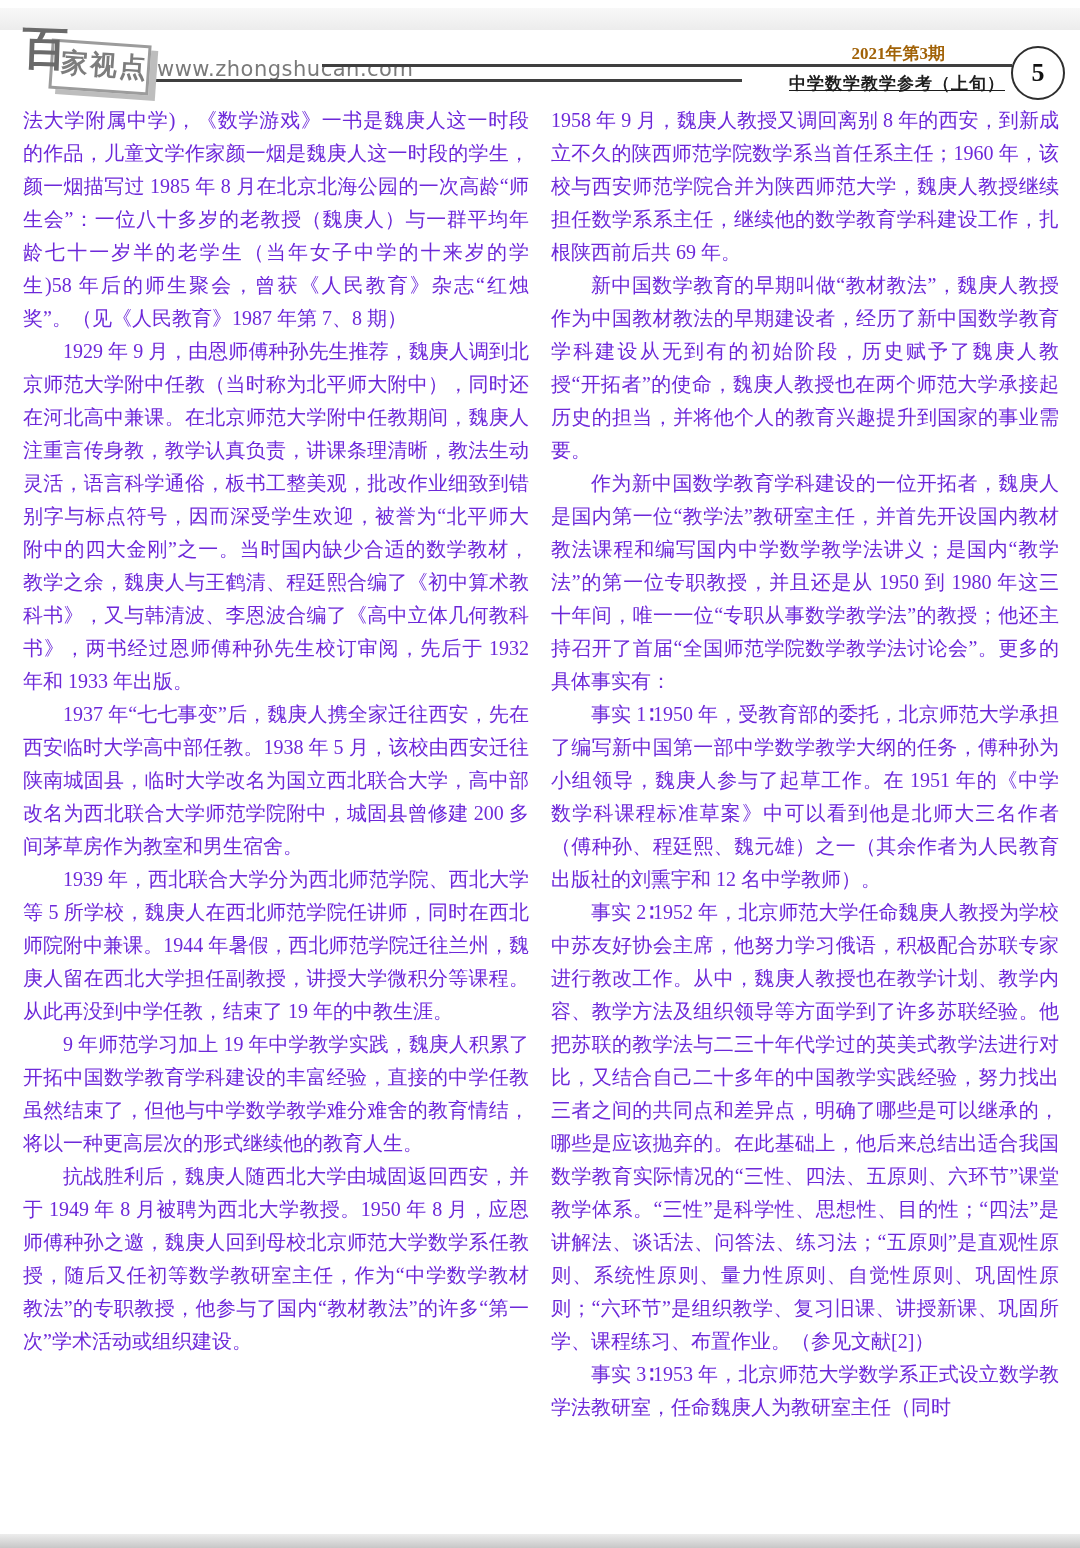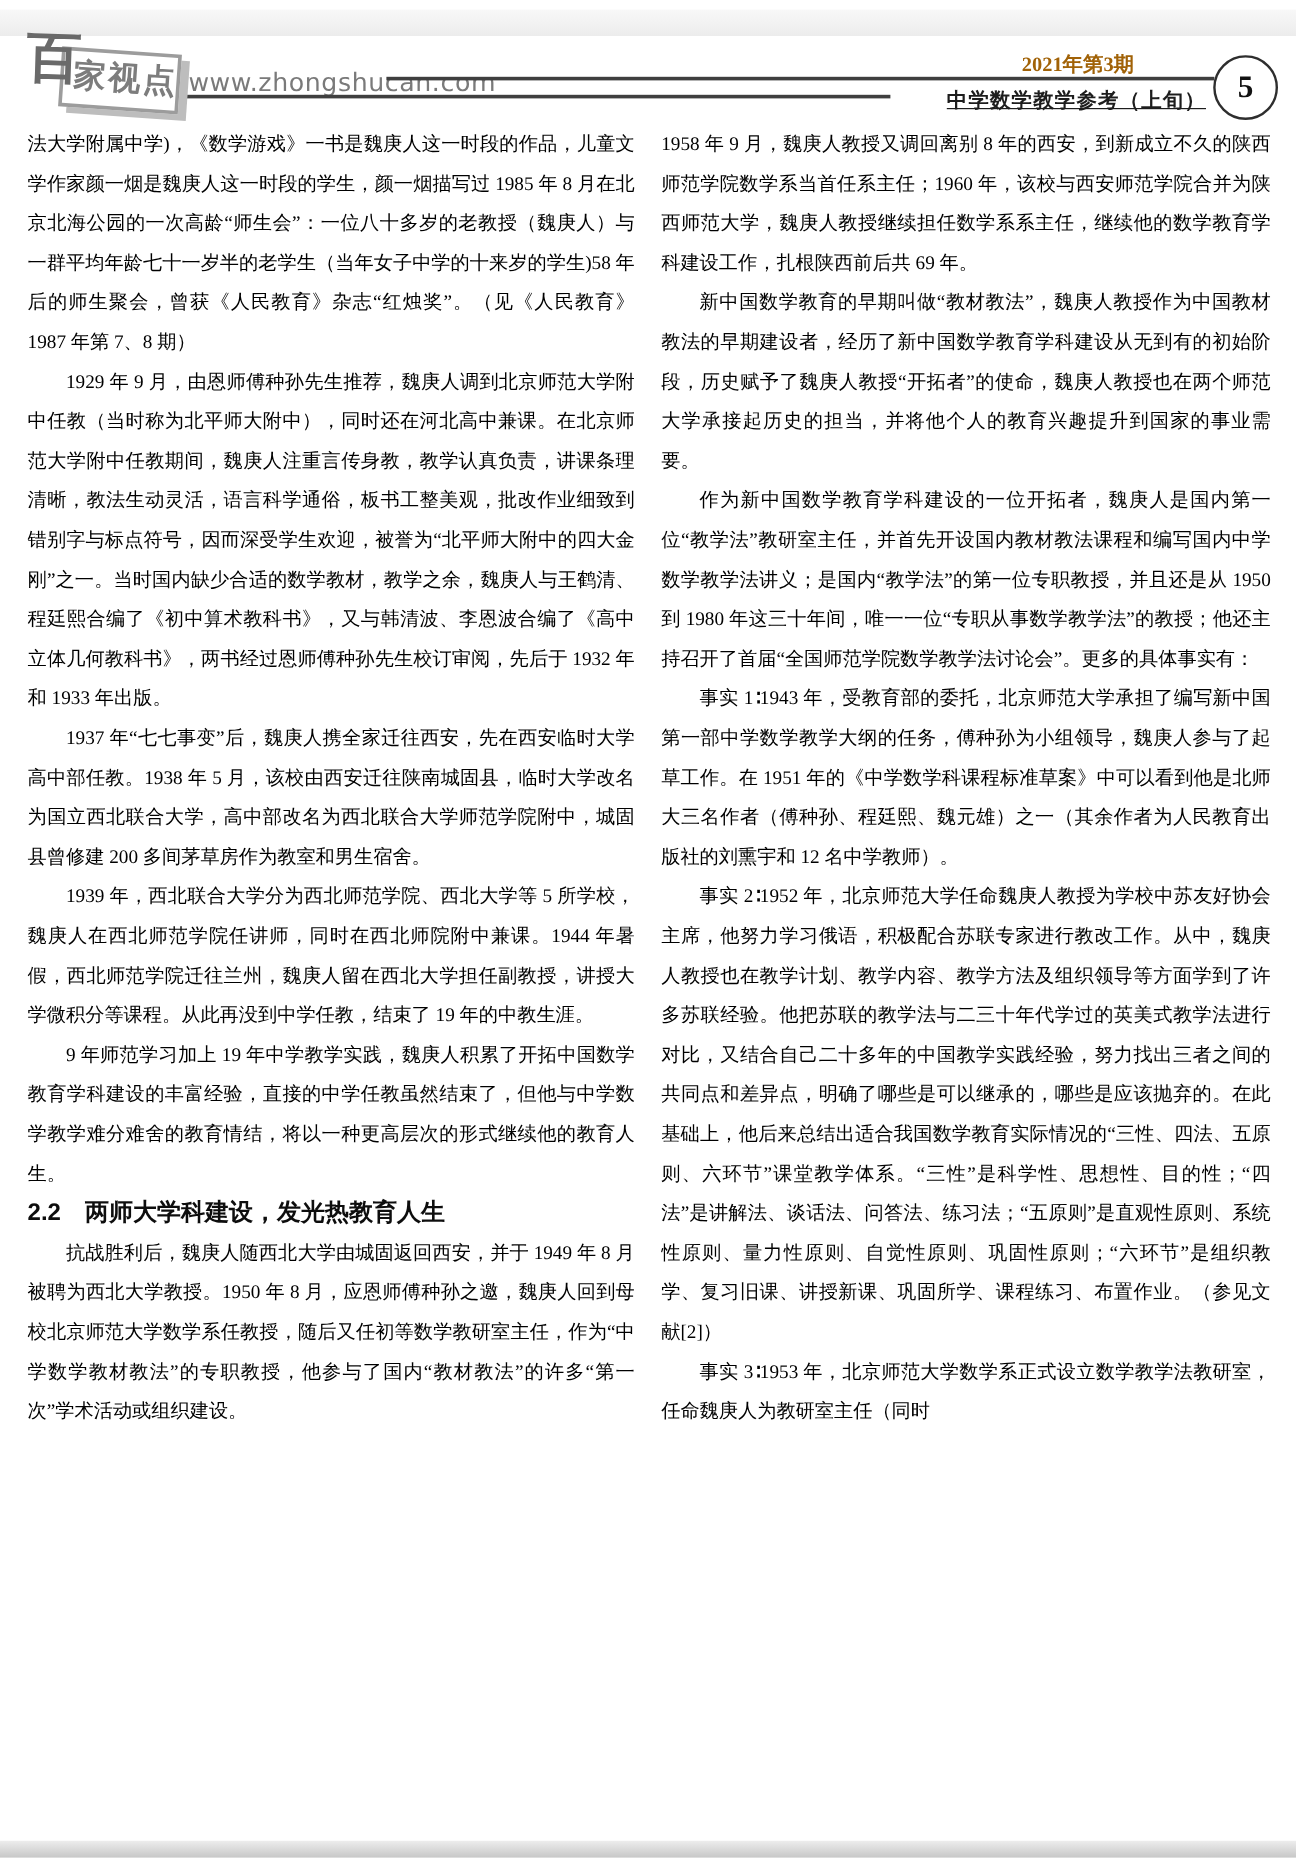--- a/index.html
+++ b/index.html
@@ -31,22 +31,22 @@
   .journal{position:absolute;left:705px;top:72px;width:300px;text-align:right;
     font-size:17px;font-weight:bold;color:#1d1d1d;letter-spacing:1px;text-decoration:underline;}
   .page-badge{position:absolute;left:1011px;top:46px;width:50px;height:50px;
     border:2px solid #2e2e2e;border-radius:50%;background:#fff;text-align:center;
     line-height:50px;font-size:26px;font-weight:bold;color:#111;}
 
   
   .column{position:absolute;top:104px;height:1438px;overflow:hidden;}
   .col-left{left:23px;width:506px;}
   .col-right{left:551px;width:508px;}
-  .para{margin:0;font-size:16px;line-height:33px;text-align:justify;
-    color:#000000;word-break:normal;}
+  .para{margin:0;font-size:20px;line-height:33px;text-align:justify;
+    color:#6d28d9;word-break:normal;}
   .indent{text-indent:2em;}
   .section-heading{font-family:"Liberation Sans", sans-serif;font-weight:bold;
     font-size:20px;color:#0d0d0d;}
 </style>
 </head>
 <body>
 
 <div class="edge-top"></div>
 
 <div>
@@ -63,26 +63,25 @@
   <div class="journal">中学数学教学参考（上旬）</div>
   <div class="page-badge">5</div>
 </div>
 
 <div class="column col-left">
   <p class="para">法大学附属中学)，《数学游戏》一书是魏庚人这一时段的作品，儿童文学作家颜一烟是魏庚人这一时段的学生，颜一烟描写过 1985 年 8 月在北京北海公园的一次高龄“师生会”：一位八十多岁的老教授（魏庚人）与一群平均年龄七十一岁半的老学生（当年女子中学的十来岁的学生)58 年后的师生聚会，曾获《人民教育》杂志“红烛奖”。（见《人民教育》1987 年第 7、8 期）</p>
   <p class="para indent">1929 年 9 月，由恩师傅种孙先生推荐，魏庚人调到北京师范大学附中任教（当时称为北平师大附中），同时还在河北高中兼课。在北京师范大学附中任教期间，魏庚人注重言传身教，教学认真负责，讲课条理清晰，教法生动灵活，语言科学通俗，板书工整美观，批改作业细致到错别字与标点符号，因而深受学生欢迎，被誉为“北平师大附中的四大金刚”之一。当时国内缺少合适的数学教材，教学之余，魏庚人与王鹤清、程廷熙合编了《初中算术教科书》，又与韩清波、李恩波合编了《高中立体几何教科书》，两书经过恩师傅种孙先生校订审阅，先后于 1932 年和 1933 年出版。</p>
   <p class="para indent">1937 年“七七事变”后，魏庚人携全家迁往西安，先在西安临时大学高中部任教。1938 年 5 月，该校由西安迁往陕南城固县，临时大学改名为国立西北联合大学，高中部改名为西北联合大学师范学院附中，城固县曾修建 200 多间茅草房作为教室和男生宿舍。</p>
   <p class="para indent">1939 年，西北联合大学分为西北师范学院、西北大学等 5 所学校，魏庚人在西北师范学院任讲师，同时在西北师院附中兼课。1944 年暑假，西北师范学院迁往兰州，魏庚人留在西北大学担任副教授，讲授大学微积分等课程。从此再没到中学任教，结束了 19 年的中教生涯。</p>
   <p class="para indent">9 年师范学习加上 19 年中学教学实践，魏庚人积累了开拓中国数学教育学科建设的丰富经验，直接的中学任教虽然结束了，但他与中学数学教学难分难舍的教育情结，将以一种更高层次的形式继续他的教育人生。</p>
-  <p class="para section-heading">2.2　两师大学科建设，发光热教育人生</p>
   <p class="para indent">抗战胜利后，魏庚人随西北大学由城固返回西安，并于 1949 年 8 月被聘为西北大学教授。1950 年 8 月，应恩师傅种孙之邀，魏庚人回到母校北京师范大学数学系任教授，随后又任初等数学教研室主任，作为“中学数学教材教法”的专职教授，他参与了国内“教材教法”的许多“第一次”学术活动或组织建设。</p>
 </div>
 
 <div class="column col-right">
   <p class="para">1958 年 9 月，魏庚人教授又调回离别 8 年的西安，到新成立不久的陕西师范学院数学系当首任系主任；1960 年，该校与西安师范学院合并为陕西师范大学，魏庚人教授继续担任数学系系主任，继续他的数学教育学科建设工作，扎根陕西前后共 69 年。</p>
   <p class="para indent">新中国数学教育的早期叫做“教材教法”，魏庚人教授作为中国教材教法的早期建设者，经历了新中国数学教育学科建设从无到有的初始阶段，历史赋予了魏庚人教授“开拓者”的使命，魏庚人教授也在两个师范大学承接起历史的担当，并将他个人的教育兴趣提升到国家的事业需要。</p>
   <p class="para indent">作为新中国数学教育学科建设的一位开拓者，魏庚人是国内第一位“教学法”教研室主任，并首先开设国内教材教法课程和编写国内中学数学教学法讲义；是国内“教学法”的第一位专职教授，并且还是从 1950 到 1980 年这三十年间，唯一一位“专职从事数学教学法”的教授；他还主持召开了首届“全国师范学院数学教学法讨论会”。更多的具体事实有：</p>
-  <p class="para indent">事实 1∶1943 年，受教育部的委托，北京师范大学承担了编写新中国第一部中学数学教学大纲的任务，傅种孙为小组领导，魏庚人参与了起草工作。在 1951 年的《中学数学科课程标准草案》中可以看到他是北师大三名作者（傅种孙、程廷熙、魏元雄）之一（其余作者为人民教育出版社的刘熏宇和 12 名中学教师）。</p>
+  <p class="para indent">事实 1∶1950 年，受教育部的委托，北京师范大学承担了编写新中国第一部中学数学教学大纲的任务，傅种孙为小组领导，魏庚人参与了起草工作。在 1951 年的《中学数学科课程标准草案》中可以看到他是北师大三名作者（傅种孙、程廷熙、魏元雄）之一（其余作者为人民教育出版社的刘熏宇和 12 名中学教师）。</p>
   <p class="para indent">事实 2∶1952 年，北京师范大学任命魏庚人教授为学校中苏友好协会主席，他努力学习俄语，积极配合苏联专家进行教改工作。从中，魏庚人教授也在教学计划、教学内容、教学方法及组织领导等方面学到了许多苏联经验。他把苏联的教学法与二三十年代学过的英美式教学法进行对比，又结合自己二十多年的中国教学实践经验，努力找出三者之间的共同点和差异点，明确了哪些是可以继承的，哪些是应该抛弃的。在此基础上，他后来总结出适合我国数学教育实际情况的“三性、四法、五原则、六环节”课堂教学体系。“三性”是科学性、思想性、目的性；“四法”是讲解法、谈话法、问答法、练习法；“五原则”是直观性原则、系统性原则、量力性原则、自觉性原则、巩固性原则；“六环节”是组织教学、复习旧课、讲授新课、巩固所学、课程练习、布置作业。（参见文献[2]）</p>
   <p class="para indent">事实 3∶1953 年，北京师范大学数学系正式设立数学教学法教研室，任命魏庚人为教研室主任（同时</p>
 </div>
 
 <div class="edge-bottom"></div>
 
 </body></html>

